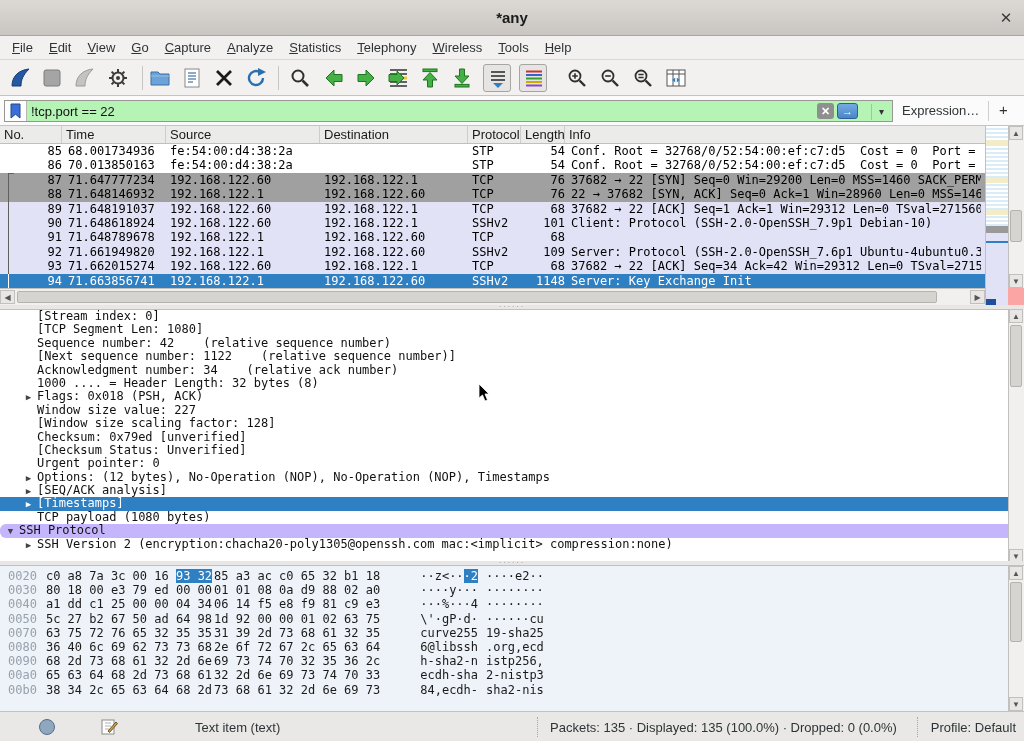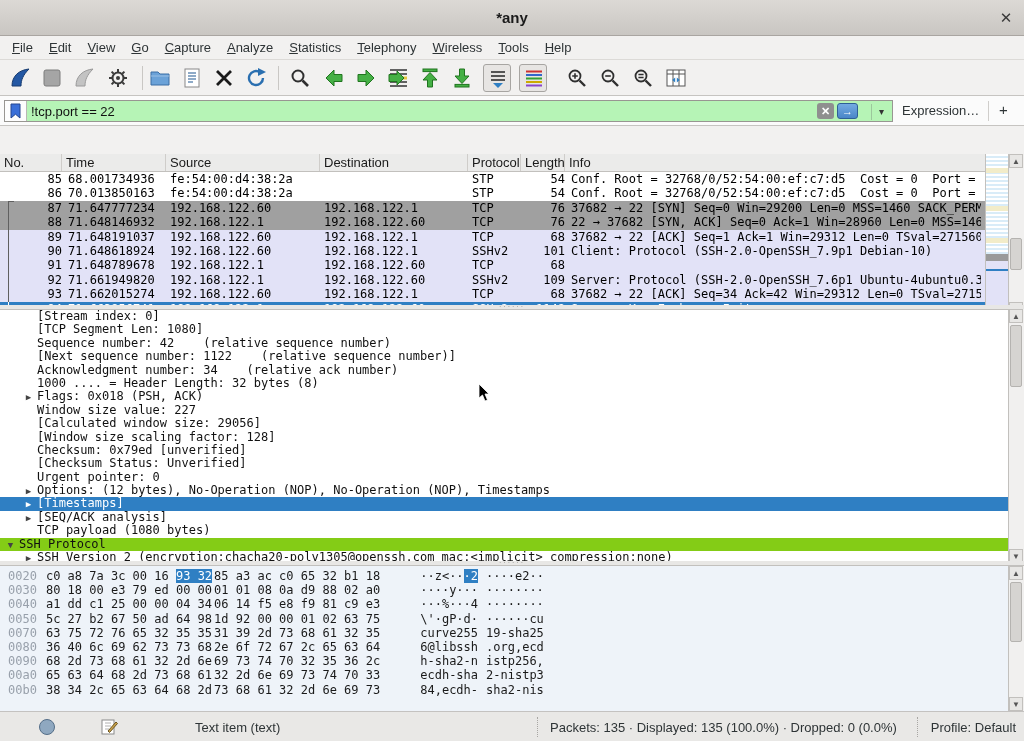--- a/index.html
+++ b/index.html
@@ -36,21 +36,21 @@
   #clearbtn{position:absolute;right:58px;top:2px;width:17px;height:16px;background:#8f8f8f;border-radius:3px;
     color:#fff;font-size:11px;font-weight:bold;text-align:center;line-height:16px;}
   #applybtn{position:absolute;right:34px;top:2px;width:21px;height:16px;border-radius:3px;
     background:linear-gradient(#74abe2,#4a86c8);border:1px solid #2f5f96;color:#fff;font-size:11px;
     text-align:center;line-height:14px;}
   #filtercaret{position:absolute;right:8px;top:3px;font-size:10px;color:#333;border-left:1px solid #9cc79c;padding-left:7px;line-height:16px;}
   #exprlabel{position:absolute;left:902px;top:7px;font-size:13px;color:#2e3436;}
   #fsep{position:absolute;left:988px;top:5px;width:1px;height:20px;background:#d0cecb;}
   #addbtn{position:absolute;left:999px;top:5px;font-size:15px;color:#2e3436;}
   
-  #plist{position:absolute;left:0;top:126px;width:1024px;height:179px;background:#fca5a5;margin-top:28px;}
+  #plist{position:absolute;left:0;top:126px;width:1024px;height:179px;background:#fca5a5;}
   #phead{position:absolute;left:0;top:0;width:985px;height:18px;background:#ebebea;border-bottom:1px solid #c2c0bd;
     font-size:13px;color:#1a1a1a;display:flex;}
   .hc{padding:1px 0 0 4px;border-right:1px solid #cfcdca;overflow:hidden;white-space:pre;}
   #prows{position:absolute;left:0;top:18px;width:985px;height:144px;overflow:hidden;
     font-family:"DejaVu Sans Mono",monospace;font-size:12px;}
   .prow{position:relative;height:14.4px;line-height:14.4px;display:flex;background:#fff;color:#000;}
   .prow.gray{background:#a0a0a0;}
   .prow.lav{background:#e2e2f7;}
   .prow.sel{background:#2f7fc3;color:#fff;}
   .c{white-space:pre;overflow:hidden;flex:none;}
@@ -89,21 +89,21 @@
     font-size:7px;line-height:3px;text-align:center;letter-spacing:2px;}
   
   #details{position:absolute;left:0;top:309px;width:1024px;height:254px;background:#fff;overflow:hidden;
     border-top:1px solid #c2c0bd;font-family:"DejaVu Sans Mono",monospace;font-size:12px;color:#111;}
   .dline{height:13.4px;line-height:13.4px;white-space:pre;overflow:hidden;}
   .dline .tw{display:inline-block;width:17px;font-size:9px;color:#444;text-align:center;}
   .dline.lv1{padding-left:2px;}
   .dline.lv2{padding-left:20px;}
   .dline.sel{background:#2f7fc3;color:#fff;}
   .dline.sel .tw{color:#fff;}
-  .dline.sec{background:#84cc16;}
+  .dline.sec{background:#c4b5fd;border-radius:6px;}
   #dvscroll{left:1008px;top:309px;width:16px;height:254px;border-left:1px solid #c2c0bd;}
   #cursor{position:absolute;left:478px;top:383px;}
   
   #hex{position:absolute;left:0;top:565px;width:1024px;height:146px;background:#eef3f9;overflow:hidden;
     border-top:1px solid #c2c0bd;font-family:"DejaVu Sans Mono",monospace;font-size:12px;color:#1a1a1a;
     padding-top:3px;}
   .hrow{height:14.2px;line-height:14.2px;white-space:pre;}
   .hrow .off{color:#98a0ab;margin-left:8px;}
   .hrow .h1{margin-left:9px;}
   .hrow .h2{margin-left:2px;}
@@ -384,35 +384,34 @@
       <div class="dline lv2"><span class="tw"></span><span>[Next sequence number: 1122    (relative sequence number)]</span></div>
 
       <div class="dline lv2"><span class="tw"></span><span>Acknowledgment number: 34    (relative ack number)</span></div>
 
       <div class="dline lv2"><span class="tw"></span><span>1000 .... = Header Length: 32 bytes (8)</span></div>
 
       <div class="dline lv2"><span class="tw">▶</span><span>Flags: 0x018 (PSH, ACK)</span></div>
 
       <div class="dline lv2"><span class="tw"></span><span>Window size value: 227</span></div>
 
-      <div class="dline lv2"><span class="tw"></span><span>[Calculated window size: 29056]</span></div>
 
       <div class="dline lv2"><span class="tw"></span><span>[Window size scaling factor: 128]</span></div>
 
       <div class="dline lv2"><span class="tw"></span><span>Checksum: 0x79ed [unverified]</span></div>
 
       <div class="dline lv2"><span class="tw"></span><span>[Checksum Status: Unverified]</span></div>
 
       <div class="dline lv2"><span class="tw"></span><span>Urgent pointer: 0</span></div>
 
       <div class="dline lv2"><span class="tw">▶</span><span>Options: (12 bytes), No-Operation (NOP), No-Operation (NOP), Timestamps</span></div>
 
+      <div class="dline lv2"><span class="tw">▶</span><span>[SEQ/ACK analysis]</span></div>
+
       <div class="dline lv2 sel"><span class="tw">▶</span><span>[Timestamps]</span></div>
-
-      <div class="dline lv2"><span class="tw">▶</span><span>[SEQ/ACK analysis]</span></div>
 
       <div class="dline lv2"><span class="tw"></span><span>TCP payload (1080 bytes)</span></div>
 
       <div class="dline lv1 sec"><span class="tw">▼</span><span>SSH Protocol</span></div>
 
       <div class="dline lv2"><span class="tw">▶</span><span>SSH Version 2 (encryption:chacha20-poly1305@openssh.com mac:&lt;implicit&gt; compression:none)</span></div>
     </div>
   <div class="sb" id="dvscroll">
     <div class="sb-arrow" style="left:0;top:0;width:14px;height:14px;line-height:14px">▲</div>
     <div class="sb-thumb" style="left:1px;top:16px;width:12px;height:62px"></div>

